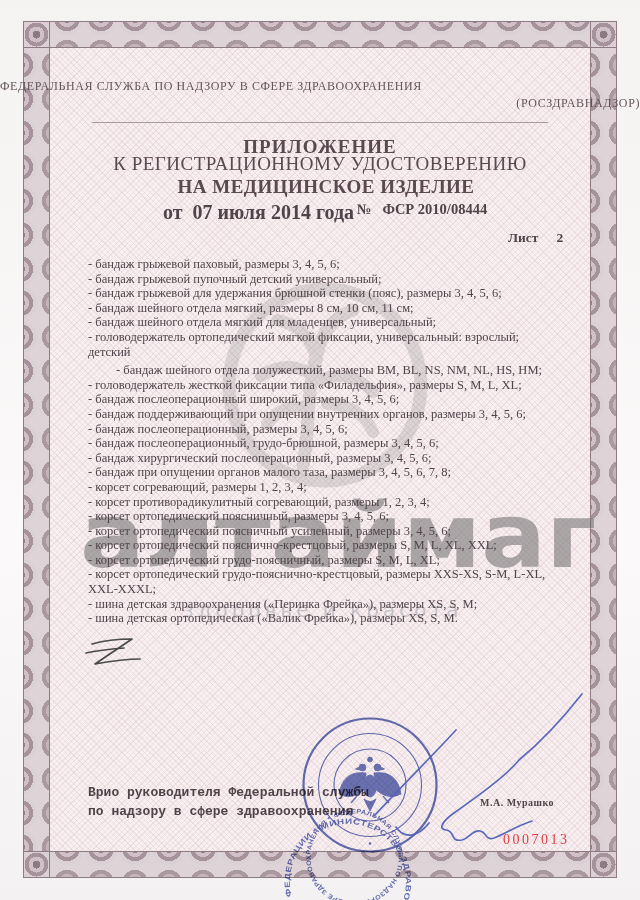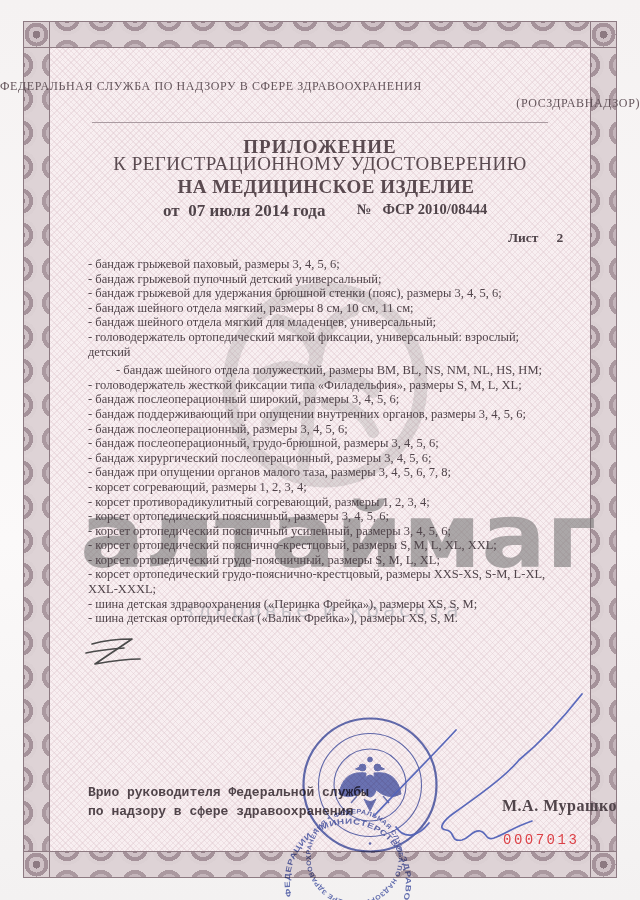--- a/index.html
+++ b/index.html
@@ -39,30 +39,30 @@
     font-size:20px;letter-spacing:4px;color:rgba(128,138,148,0.42);}
 
   
   .txt{position:absolute;z-index:2;color:#50444a;}
   .agency1{left:0;right:0;top:79px;font-size:12px;letter-spacing:0.6px;color:#64555b;}
   .agency2{left:0;right:0;top:96px;text-align:right;font-size:12px;letter-spacing:0.6px;color:#64555b;margin-left:20px;}
   .divider{position:absolute;z-index:2;left:92px;right:92px;top:122px;border-top:1px solid #a99aa0;}
   .title1{left:0;right:0;top:130px;text-align:center;font-size:19px;font-weight:bold;letter-spacing:1px;color:#5a4a50;margin-top:6px;}
   .title2{left:0;right:0;top:153px;text-align:center;font-size:19px;font-weight:normal;letter-spacing:0.5px;color:#5a4a50;}
   .title3{left:12px;right:0;top:176px;text-align:center;font-size:19px;font-weight:bold;letter-spacing:0.5px;color:#5a4a50;}
-  .doc-date{left:163px;top:201px;font-size:17px;font-weight:bold;white-space:pre;}
+  .doc-date{left:163px;top:201px;font-size:20px;font-weight:bold;white-space:pre;}
   .doc-number{left:357px;top:201px;font-size:14.5px;font-weight:bold;white-space:pre;}
   .sheet{left:508px;top:230px;font-size:13.5px;font-weight:bold;display:flex;gap:18px;}
   .list{left:88px;top:257px;width:482px;font-size:12.5px;line-height:14.6px;}
   .item{white-space:pre-wrap;}
   .item.gap{margin-top:4px;text-align:center;}
   .zmark{position:absolute;left:80px;top:632px;z-index:2;}
   .signer{left:88px;top:783px;font-size:13px;font-weight:bold;line-height:19px;font-family:Liberation Mono, monospace;}
-  .signer-name{left:502px;top:797px;font-size:16px;font-weight:bold;letter-spacing:0.5px;}
-  .serial{left:503px;top:832px;font-family:Liberation Mono, monospace;
+  .signer-name{left:480px;top:797px;font-size:10px;font-weight:bold;letter-spacing:0.5px;}
+  .serial{left:503px;top:832px;font-family:Liberation Serif, serif;
     font-size:14px;letter-spacing:2.5px;z-index:2;}
 
   
   .stamp{position:absolute;left:0;top:0;z-index:3;mix-blend-mode:multiply;}
   .autograph{position:absolute;left:0;top:0;z-index:4;}
 </style>
 </head>
 <body>
 
 <div class="page">

